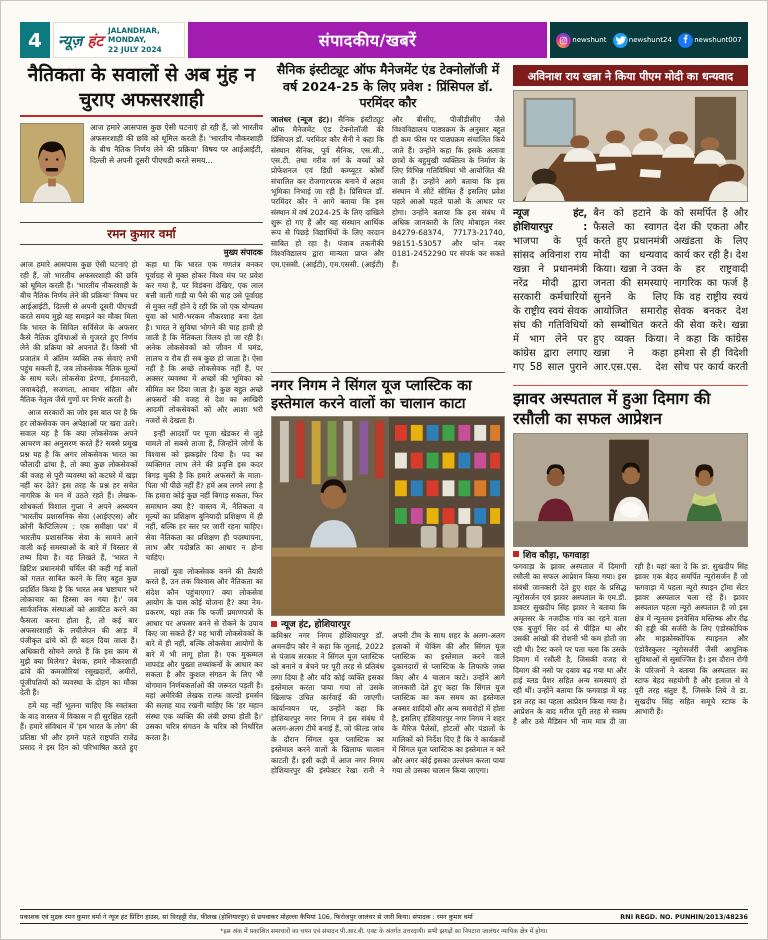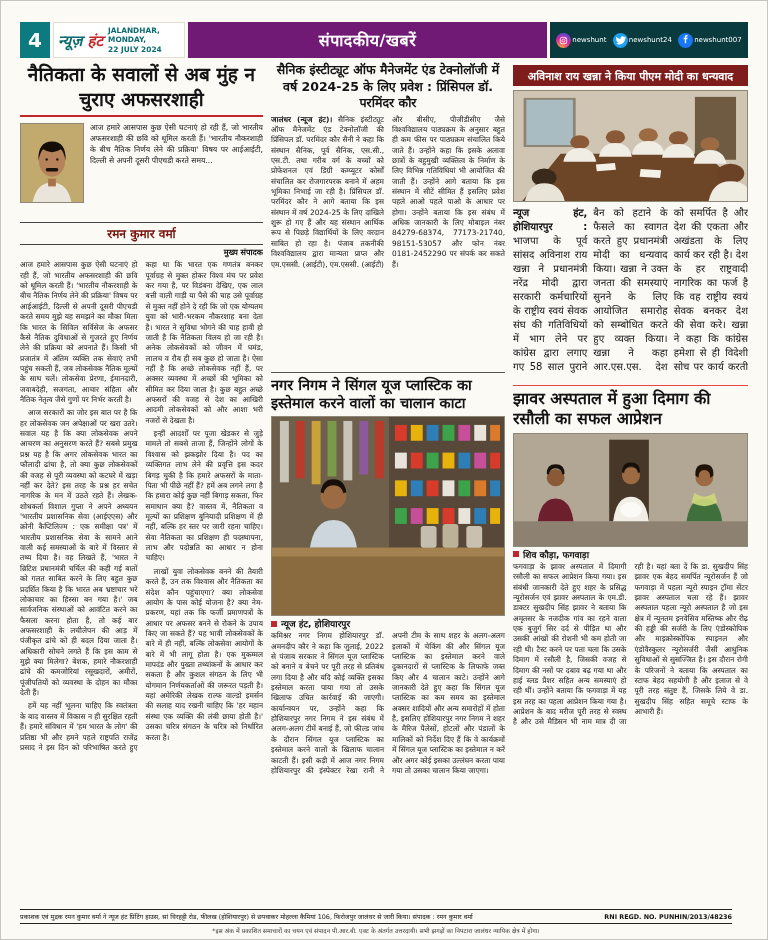--- a/index.html
+++ b/index.html
@@ -9,21 +9,21 @@
 
   
   .masthead{display:flex;height:36px;gap:3px}
   .pageno{width:30px;background:#0d7a80;color:#fff;font-size:20px;font-weight:bold;
           display:flex;align-items:center;justify-content:center}
   .logo-box{width:132px;background:#fff;border:1px solid #e3ded2;display:flex;align-items:center;
             gap:5px;padding:0 4px}
   .logo{font-size:15px;font-weight:bold;white-space:nowrap;font-style:italic}
   .logo .l1{color:#0d6b70}.logo .l2{color:#c1272d}
   .date{color:#0d6b70;font-weight:bold;font-size:7.4px;line-height:1.3}
-  .section-bar{flex:1;background:#701a75;color:#fff;display:flex;align-items:center;
+  .section-bar{flex:1;background:#a21caf;color:#fff;display:flex;align-items:center;
                justify-content:center;font-size:16px;font-weight:bold;letter-spacing:.5px}
   .social{width:198px;background:#093a3e;display:flex;align-items:center;justify-content:space-evenly}
   .social-item{display:flex;flex-direction:row;align-items:center;gap:1px}
   .social-item .lbl{color:#fff;font-size:7px}
   .sicon{width:15px;height:15px;border-radius:50%;display:flex;align-items:center;justify-content:center}
   .sicon svg{width:11px;height:11px;display:block}
   .sicon.ig{background:radial-gradient(circle at 30% 110%,#fdbb2d 0%,#d6249f 55%,#285aeb 100%)}
   .sicon.tw{background:#1da1f2}
   .sicon.fb{background:#1877f2}
 
@@ -65,21 +65,21 @@
               padding:3px 2px;margin-top:3px}
   .rss-top{display:flex;gap:5px;height:112px;margin:4px 0}
   .rss-kicker{width:64px;flex:none;color:#c1272d;font-weight:bold;font-size:8.6px;line-height:1.45;text-align:justify}
   .rss-photo{flex:1}
   .rss-body{height:180px;column-count:3;column-gap:6px;font-size:10px;border-bottom:1px solid #ef4444;padding-bottom:2px}
   .jhawar-headline{font-size:16px;line-height:1.28;font-weight:bold;margin-top:3px}
   .jhawar-photo{height:114px;margin-top:3px}
   .jhawar-body{height:282px;column-count:2;column-gap:8px}
 
   
-  .pfoot{position:absolute;left:20px;right:36px;bottom:5px}
+  .pfoot{position:absolute;left:20px;right:20px;bottom:5px}
   .f1{display:flex;justify-content:space-between;align-items:center;gap:8px;
       border-top:1.5px solid #222;border-bottom:1px solid #222;padding:2px 0;font-size:6.4px}
   .rni{font-weight:bold;white-space:nowrap}
   .f2{text-align:center;font-size:6.2px;padding-top:2px;color:#333}
 </style>
 </head>
 <body>
 
 <div class="page">
 

